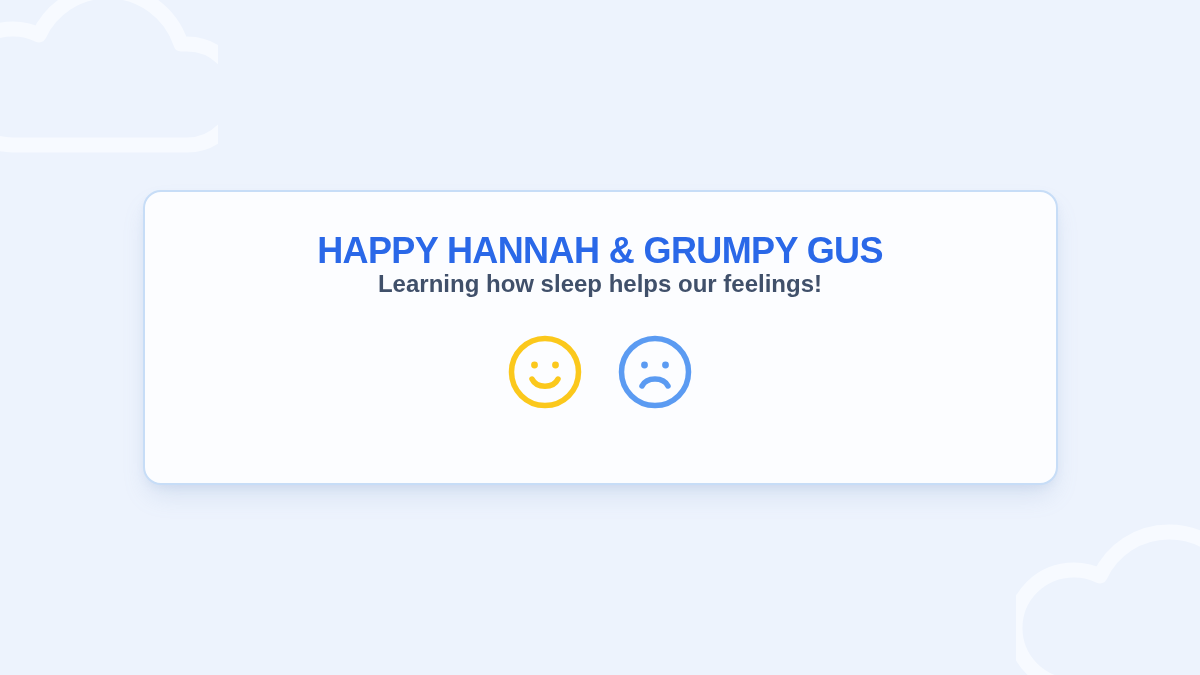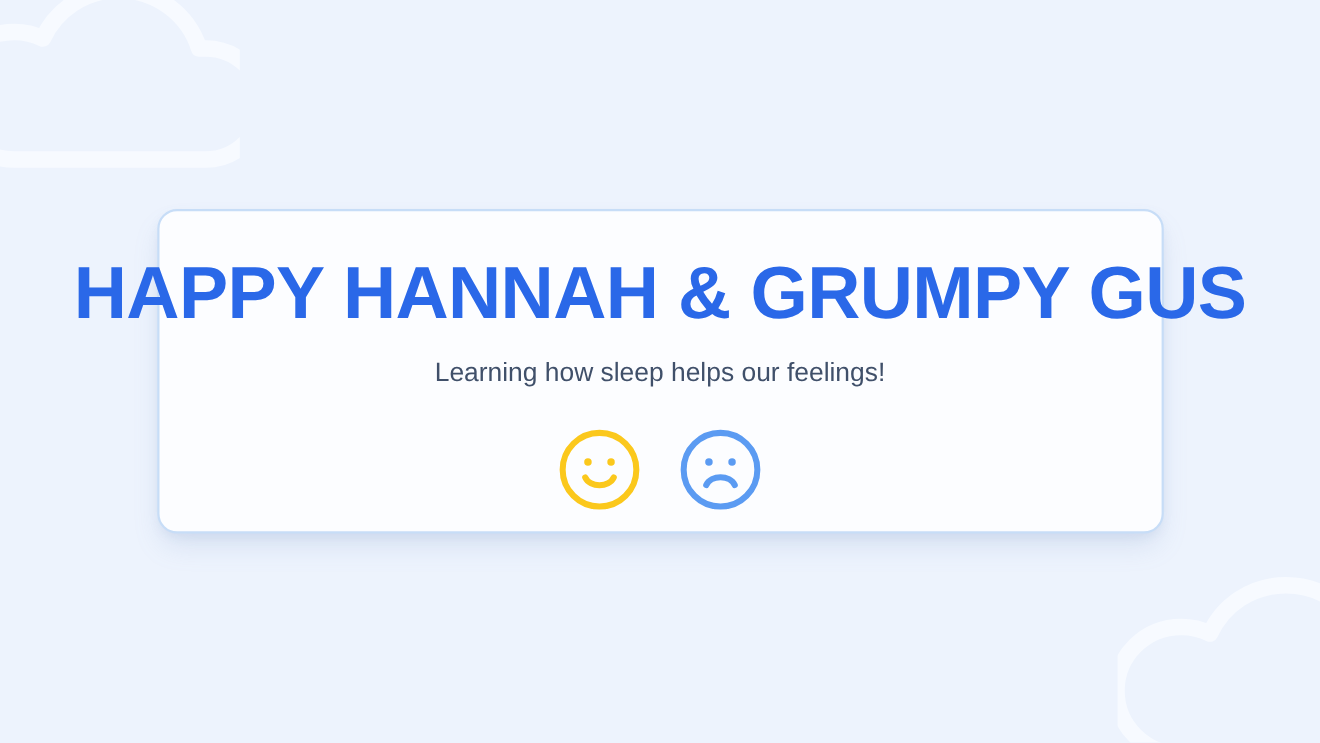--- a/index.html
+++ b/index.html
@@ -41,33 +41,32 @@
                0 4px 10px -2px rgba(120,150,195,0.12);
     display:flex;
     flex-direction:column;
     align-items:center;
     justify-content:flex-start;
     padding-top:40px;
     position:relative;
   }
 
   .title{
-    font-size:67px;
+    font-size:36px;
     line-height:1.05;
     font-weight:700;
     letter-spacing:-0.6px;
     color:#2a68e8;
     text-align:center;
     white-space:nowrap;
   }
 
   .subtitle{
-    margin-top:23px;
     font-size:24px;
-    font-weight:400;
+    font-weight:700;
     color:#40506a;
     text-align:center;
     white-space:nowrap;
   }
 
   .faces{
     margin-top:36px;
     display:flex;
     align-items:center;
     gap:34px;

